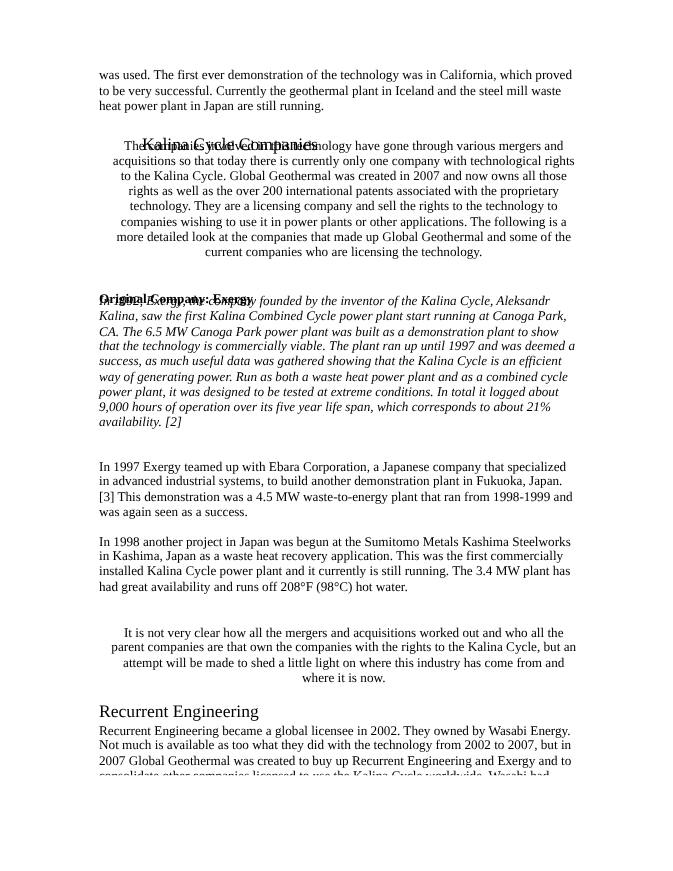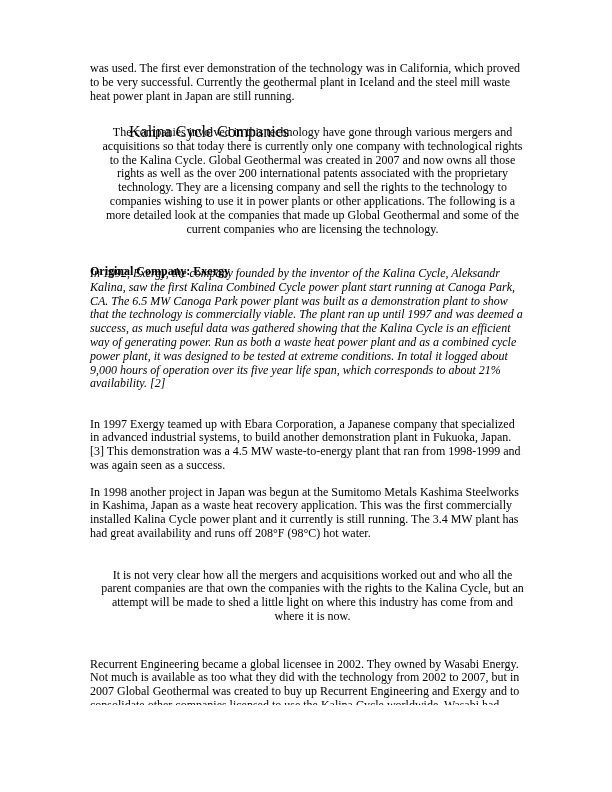--- a/index.html
+++ b/index.html
@@ -87,20 +87,21 @@
 in Kashima, Japan as a waste heat recovery application. This was the first commercially
 installed Kalina Cycle power plant and it currently is still running. The 3.4 MW plant has
 had great availability and runs off 208°F (98°C) hot water.</div>
 
 
   <div class="block body-text" style="top: 568.5px; text-align: center;">It is not very clear how all the mergers and acquisitions worked out and who all the
 parent companies are that own the companies with the rights to the Kalina Cycle, but an
 attempt will be made to shed a little light on where this industry has come from and
 where it is now.</div>
 
+  <div class="block heading-large" style="top: 638px;">Recurrent Engineering</div>
 
   <div class="block body-text" style="top: 657.5px;">Recurrent Engineering became a global licensee in 2002. They owned by Wasabi Energy.
 Not much is available as too what they did with the technology from 2002 to 2007, but in
 2007 Global Geothermal was created to buy up Recurrent Engineering and Exergy and to
 consolidate other companies licensed to use the Kalina Cycle worldwide. Wasabi had</div>
 
   <div class="page-number">69</div>
 
 </div>
 

